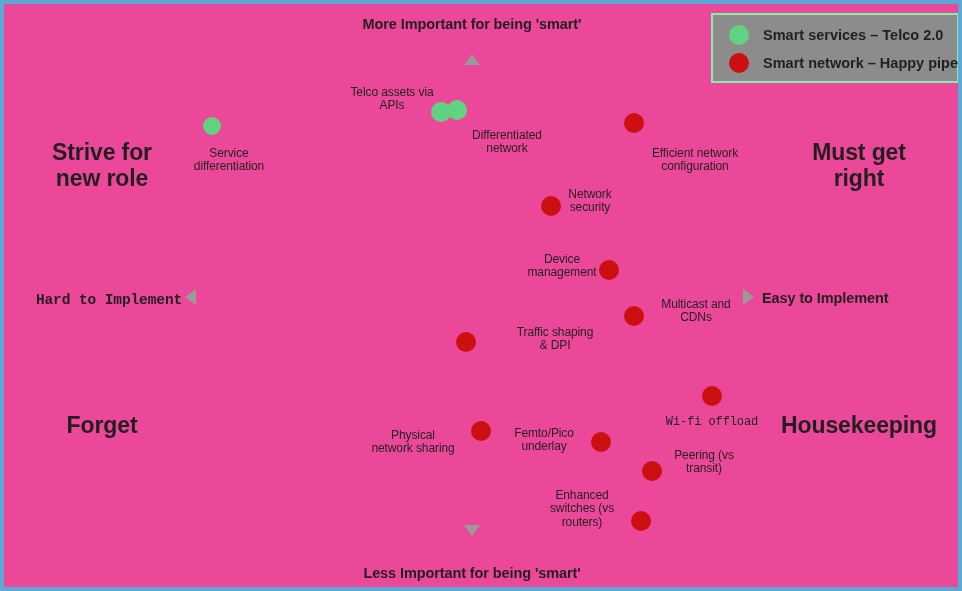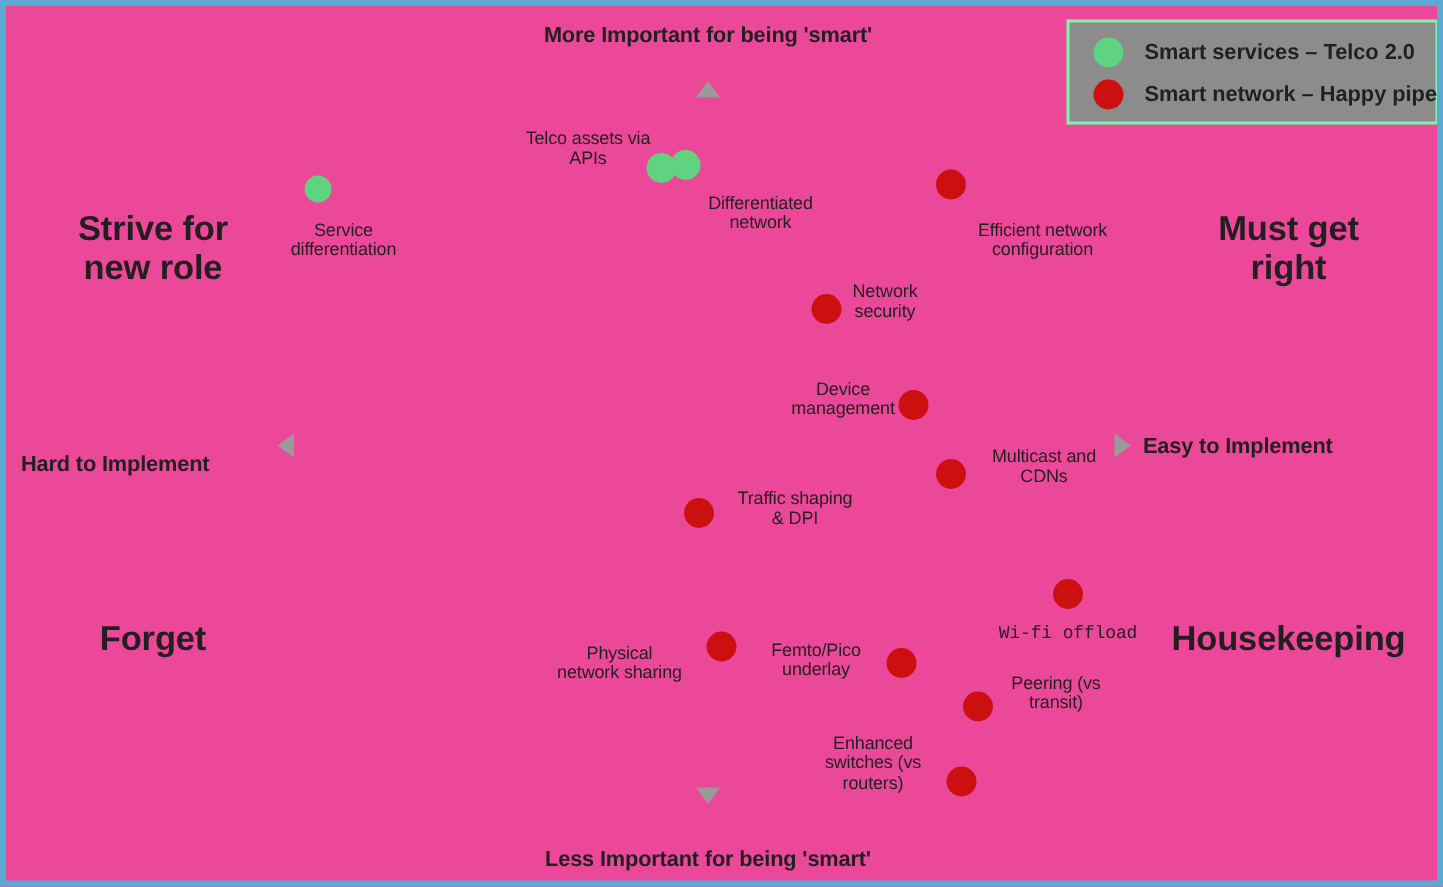--- a/index.html
+++ b/index.html
@@ -105,21 +105,21 @@
 </style>
 </head>
 <body>
 
 <div id="canvas">
 
   <div class="lbl axis-title" style="left:276px;top:12px;width:384px;">More Important for being 'smart'</div>
 
   <div class="lbl axis-title" style="left:276px;top:561px;width:384px;">Less Important for being 'smart'</div>
 
-  <div class="lbl axis-title" style="left:10px;top:298px;width:190px;text-align:left;">Hard to Implement</div>
+  <div class="lbl axis-title" style="left:10px;top:288px;width:190px;text-align:center;font-family:Liberation Mono, monospace;">Hard to Implement</div>
 
   <div class="lbl axis-title" style="left:758px;top:286px;width:190px;text-align:left;">Easy to Implement</div>
 
   <div class="arrow arrow-up" style="left:460px;top:50px;"></div>
   <div class="arrow arrow-down" style="left:460px;top:521px;"></div>
   <div class="arrow arrow-left" style="left:181px;top:285px;"></div>
   <div class="arrow arrow-right" style="left:739px;top:285px;"></div>
 
   <div class="lbl quad" style="left:18px;top:135px;width:160px;">Strive for
 new role</div>
@@ -147,21 +147,21 @@
       <div class="dot red" style="left: 537px; top: 192px; width: 20px; height: 20px;"></div>
       <div class="lbl pt-label" style="left: 486px; top: 184px; width: 200px;">Network
 security</div>
       <div class="dot red" style="left: 595px; top: 256px; width: 20px; height: 20px;"></div>
       <div class="lbl pt-label" style="left: 458px; top: 249px; width: 200px;">Device
 management</div>
       <div class="dot red" style="left: 620px; top: 302px; width: 20px; height: 20px;"></div>
       <div class="lbl pt-label" style="left: 592px; top: 294px; width: 200px;">Multicast and
 CDNs</div>
       <div class="dot red" style="left: 452px; top: 328px; width: 20px; height: 20px;"></div>
-      <div class="lbl pt-label" style="left: 426px; top: 322px; width: 200px;">Traffic shaping
+      <div class="lbl pt-label" style="left: 451px; top: 322px; width: 200px;">Traffic shaping
 &amp; DPI</div>
       <div class="dot red" style="left: 467px; top: 417px; width: 20px; height: 20px;"></div>
       <div class="lbl pt-label" style="left: 309px; top: 401px; width: 200px; margin-top: 24px;">Physical
 network sharing</div>
       <div class="dot red" style="left: 587px; top: 428px; width: 20px; height: 20px;"></div>
       <div class="lbl pt-label" style="left: 440px; top: 423px; width: 200px;">Femto/Pico
 underlay</div>
       <div class="dot red" style="left: 698px; top: 382px; width: 20px; height: 20px;"></div>
       <div class="lbl pt-label" style="left: 608px; top: 412px; width: 200px; font-family: Liberation Mono, monospace;">Wi-fi offload</div>
       <div class="dot red" style="left: 638px; top: 457px; width: 20px; height: 20px;"></div>

